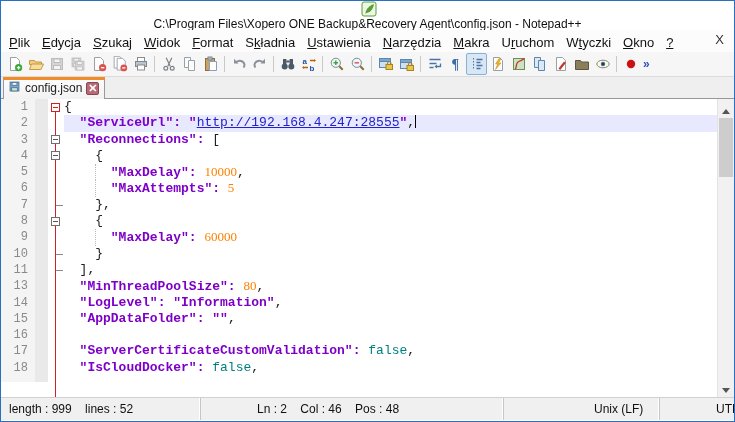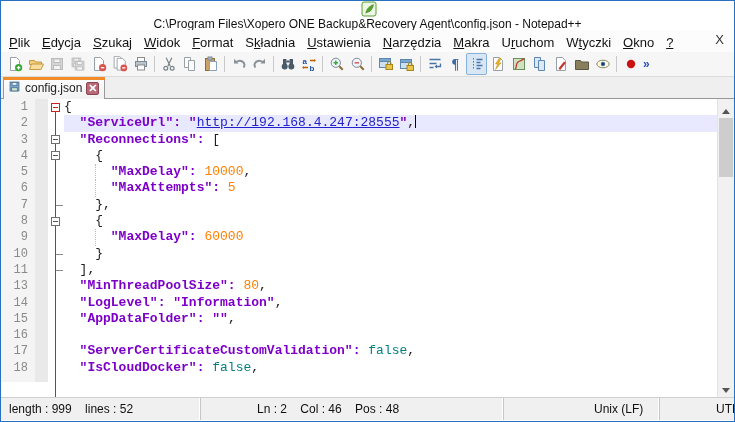--- a/index.html
+++ b/index.html
@@ -39,21 +39,21 @@
   
   .editor{position:relative;height:298px;background:#fff;overflow:hidden;}
   .row{display:flex;height:16.3px;line-height:16.3px;font-family:"Liberation Mono","DejaVu Sans Mono",monospace;
        font-size:13px;padding-right:17px;}
   .cell-num{width:34px;flex:0 0 auto;text-align:right;padding-right:7px;color:#8a8a8a;font-size:12px;background:#f4f4f4;}
   .cell-bm{width:13px;flex:0 0 auto;background:#e9e9e9;}
   .cell-fold{width:16px;flex:0 0 auto;position:relative;background:#fff;}
   .cell-text{flex:1 1 auto;white-space:pre;position:relative;color:#202020;}
   .row.cur .cell-text{background:var(--curline,#e8e8ff);}
   .tok-k{color:var(--c-key,#7d00c8);font-weight:bold;}
-  .tok-n{color:var(--c-num,#ff8000);}
+  .tok-n{color:var(--c-num,#ff8000);font-family:Liberation Serif, serif;}
   .tok-b{color:var(--c-bool,#008080);}
   .tok-u{color:var(--c-url,#2222cc);text-decoration:underline;}
   .caret{display:inline-block;width:1px;height:13px;background:#000;vertical-align:-2px;}
   .guide{position:absolute;top:0;bottom:0;border-left:1px dotted #b8b8b8;}
   .fbox{position:absolute;left:3px;top:3.5px;width:9px;height:9px;border:1px solid #6f6f6f;background:#fff;z-index:2;}
   .fbox::after{content:"";position:absolute;left:1px;right:1px;top:3px;height:1px;background:#555;}
   .fbox.factive{border-color:var(--c-fold,#cc2222);}
   .fbox.factive::after{background:var(--c-fold,#cc2222);}
   .ftick{position:absolute;left:8px;top:8px;width:7px;height:1px;background:#8a8a8a;z-index:2;}
   .redline{position:absolute;left:54px;top:13px;bottom:0;width:1px;background:var(--c-fold,#cc2222);z-index:1;}

